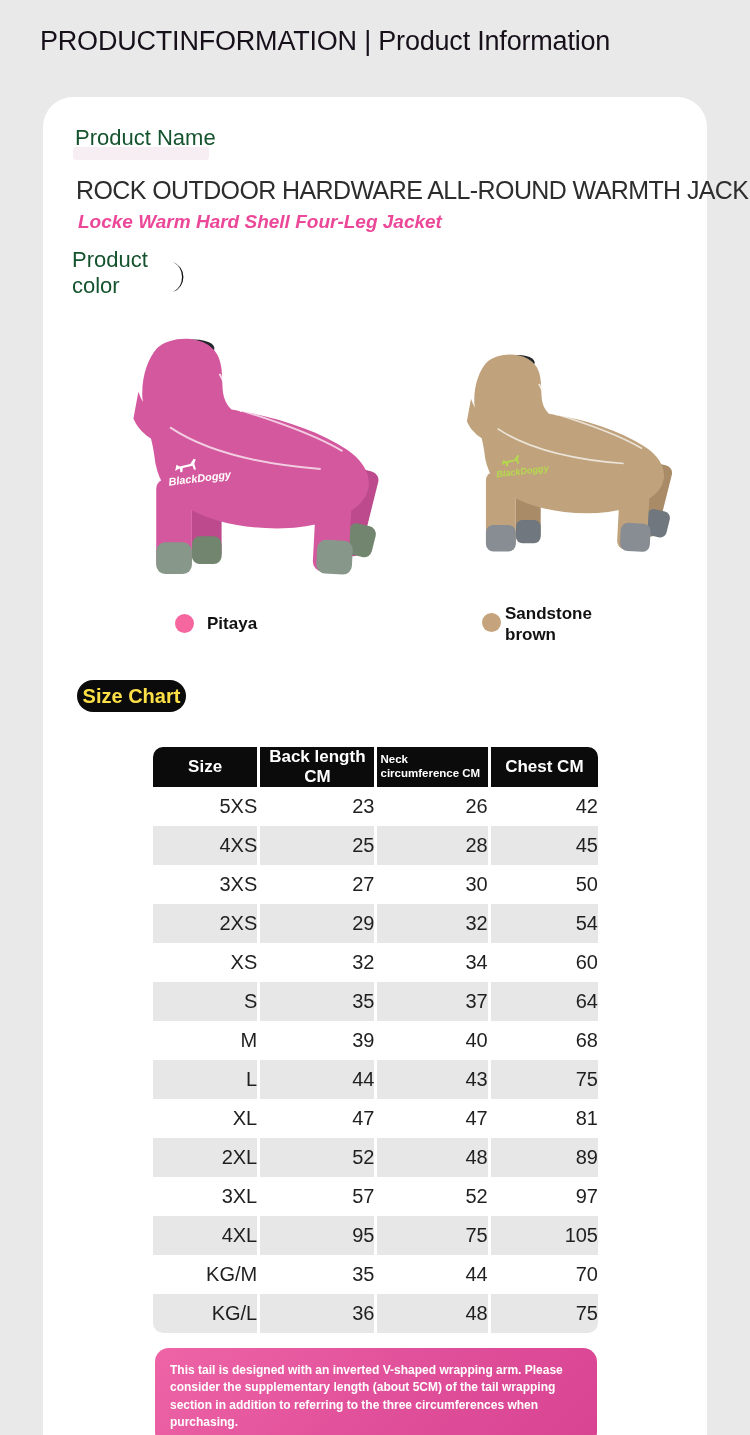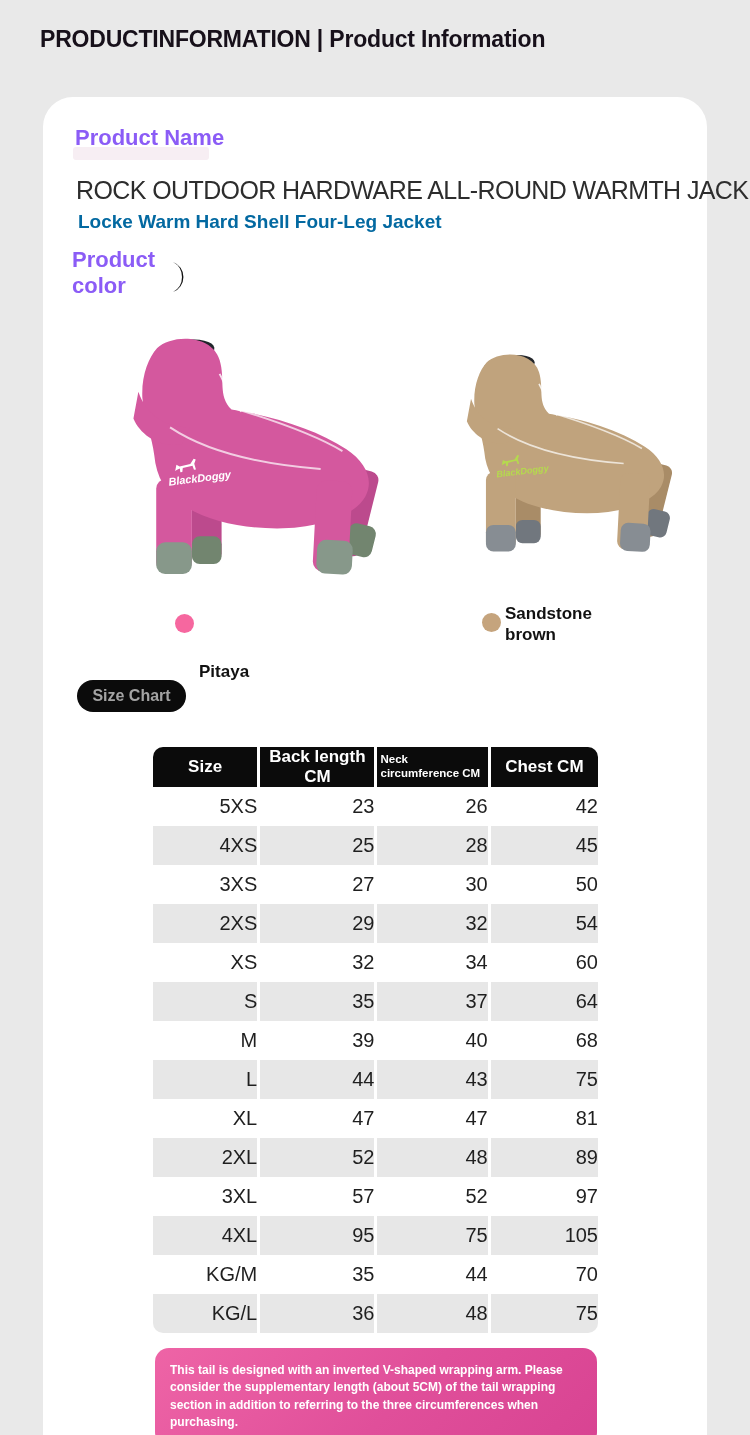--- a/index.html
+++ b/index.html
@@ -4,67 +4,67 @@
 <style>
   html,body{margin:0;padding:0;}
   body{
     width:750px;height:1435px;
     background:#e9e9e9;
     font-family:"Liberation Sans", sans-serif;
     position:relative;overflow:hidden;
   }
   .page-header{
     position:absolute;left:40px;top:26px;
-    font-size:23px;font-weight:bold;color:#17101a;letter-spacing:-0.2px;
+    font-size:27px;font-weight:normal;color:#17101a;letter-spacing:-0.2px;
   }
   .card{
     position:absolute;left:43px;top:97px;width:664px;height:1338px;
     background:#ffffff;border-radius:30px 30px 0 0;
   }
   .h-gray{
-    position:absolute;font-size:22px;font-weight:bold;color:#8b5cf6;line-height:26px;
+    position:absolute;font-size:22px;font-weight:normal;color:#14532d;line-height:26px;
   }
   .product-name{left:32px;top:28px;}
   .pn-highlight{
     position:absolute;left:30px;top:50px;width:136px;height:13px;
     background:#f7eef3;border-radius:3px;z-index:0;
   }
   .product-color{left:29px;top:150px;white-space:pre-line;}
   .crescent{position:absolute;left:122px;top:163px;width:26px;height:34px;}
   .main-title{
     position:absolute;left:33px;top:79px;width:620px;
     font-size:25px;color:#2d2d2d;letter-spacing:-0.6px;white-space:nowrap;
   }
   .sub-title{
     position:absolute;left:35px;top:114px;
-    font-size:19px;font-weight:bold;color:#0369a1;
+    font-size:19px;font-weight:bold;color:#ec4899;font-style:italic;
   }
   .dog-figure{position:absolute;}
   .dog-1{left:30px;top:235px;width:317px;height:268px;}
   .dog-2{left:355px;top:252px;width:302px;height:224px;}
   .swatch-dot{
     position:absolute;width:19px;height:19px;border-radius:50%;
   }
   .dot-1{left:132px;top:517px;background:#f6679f;}
   .dot-2{left:439px;top:516px;background:#c5a47d;}
   .swatch-label{
     position:absolute;font-size:17px;font-weight:bold;color:#111;line-height:21px;
   }
-  .label-1{left:156px;top:516px;margin-top:48px;}
+  .label-1{left:164px;top:516px;}
   .label-2{left:462px;top:506px;width:90px;}
   .label-1-bg{
     position:absolute;left:156px;top:512px;width:100px;height:38px;
     background:#fdfbfc;border-radius:3px;z-index:-1;
   }
   .size-chart-btn{
     position:absolute;left:34px;top:583px;
     width:109px;height:32px;border:none;cursor:pointer;
-    background:#0b0b0b;color:#a3a3a3;border-radius:17px;
+    background:#0b0b0b;color:#fde047;border-radius:17px;
     font-family:"Liberation Sans", sans-serif;
-    font-size:16px;font-weight:bold;line-height:32px;text-align:center;padding:0;
+    font-size:20px;font-weight:bold;line-height:32px;text-align:center;padding:0;
   }
   .size-table{
     position:absolute;left:107px;top:650px;width:451px;
     border-collapse:separate;border-spacing:3px 0;
   }
   .size-table th{
     background:#0b0b0b;color:#fff;font-size:17px;font-weight:bold;
     height:37px;padding:0;text-align:center;vertical-align:middle;
   }
   .size-table th.small-head{

